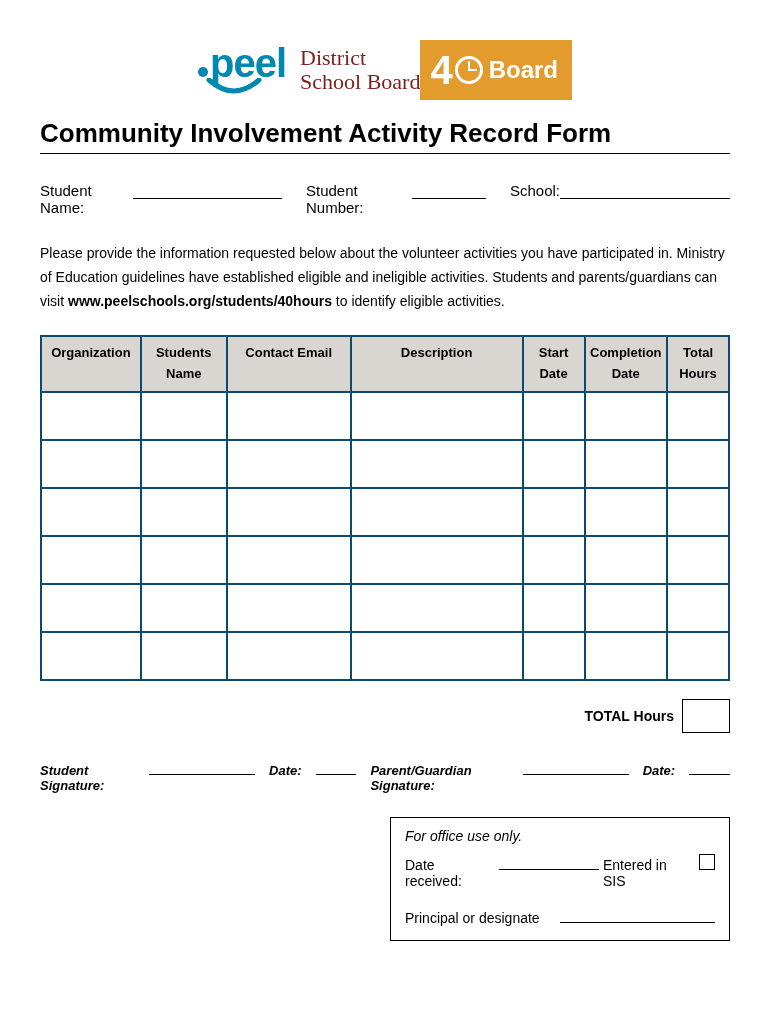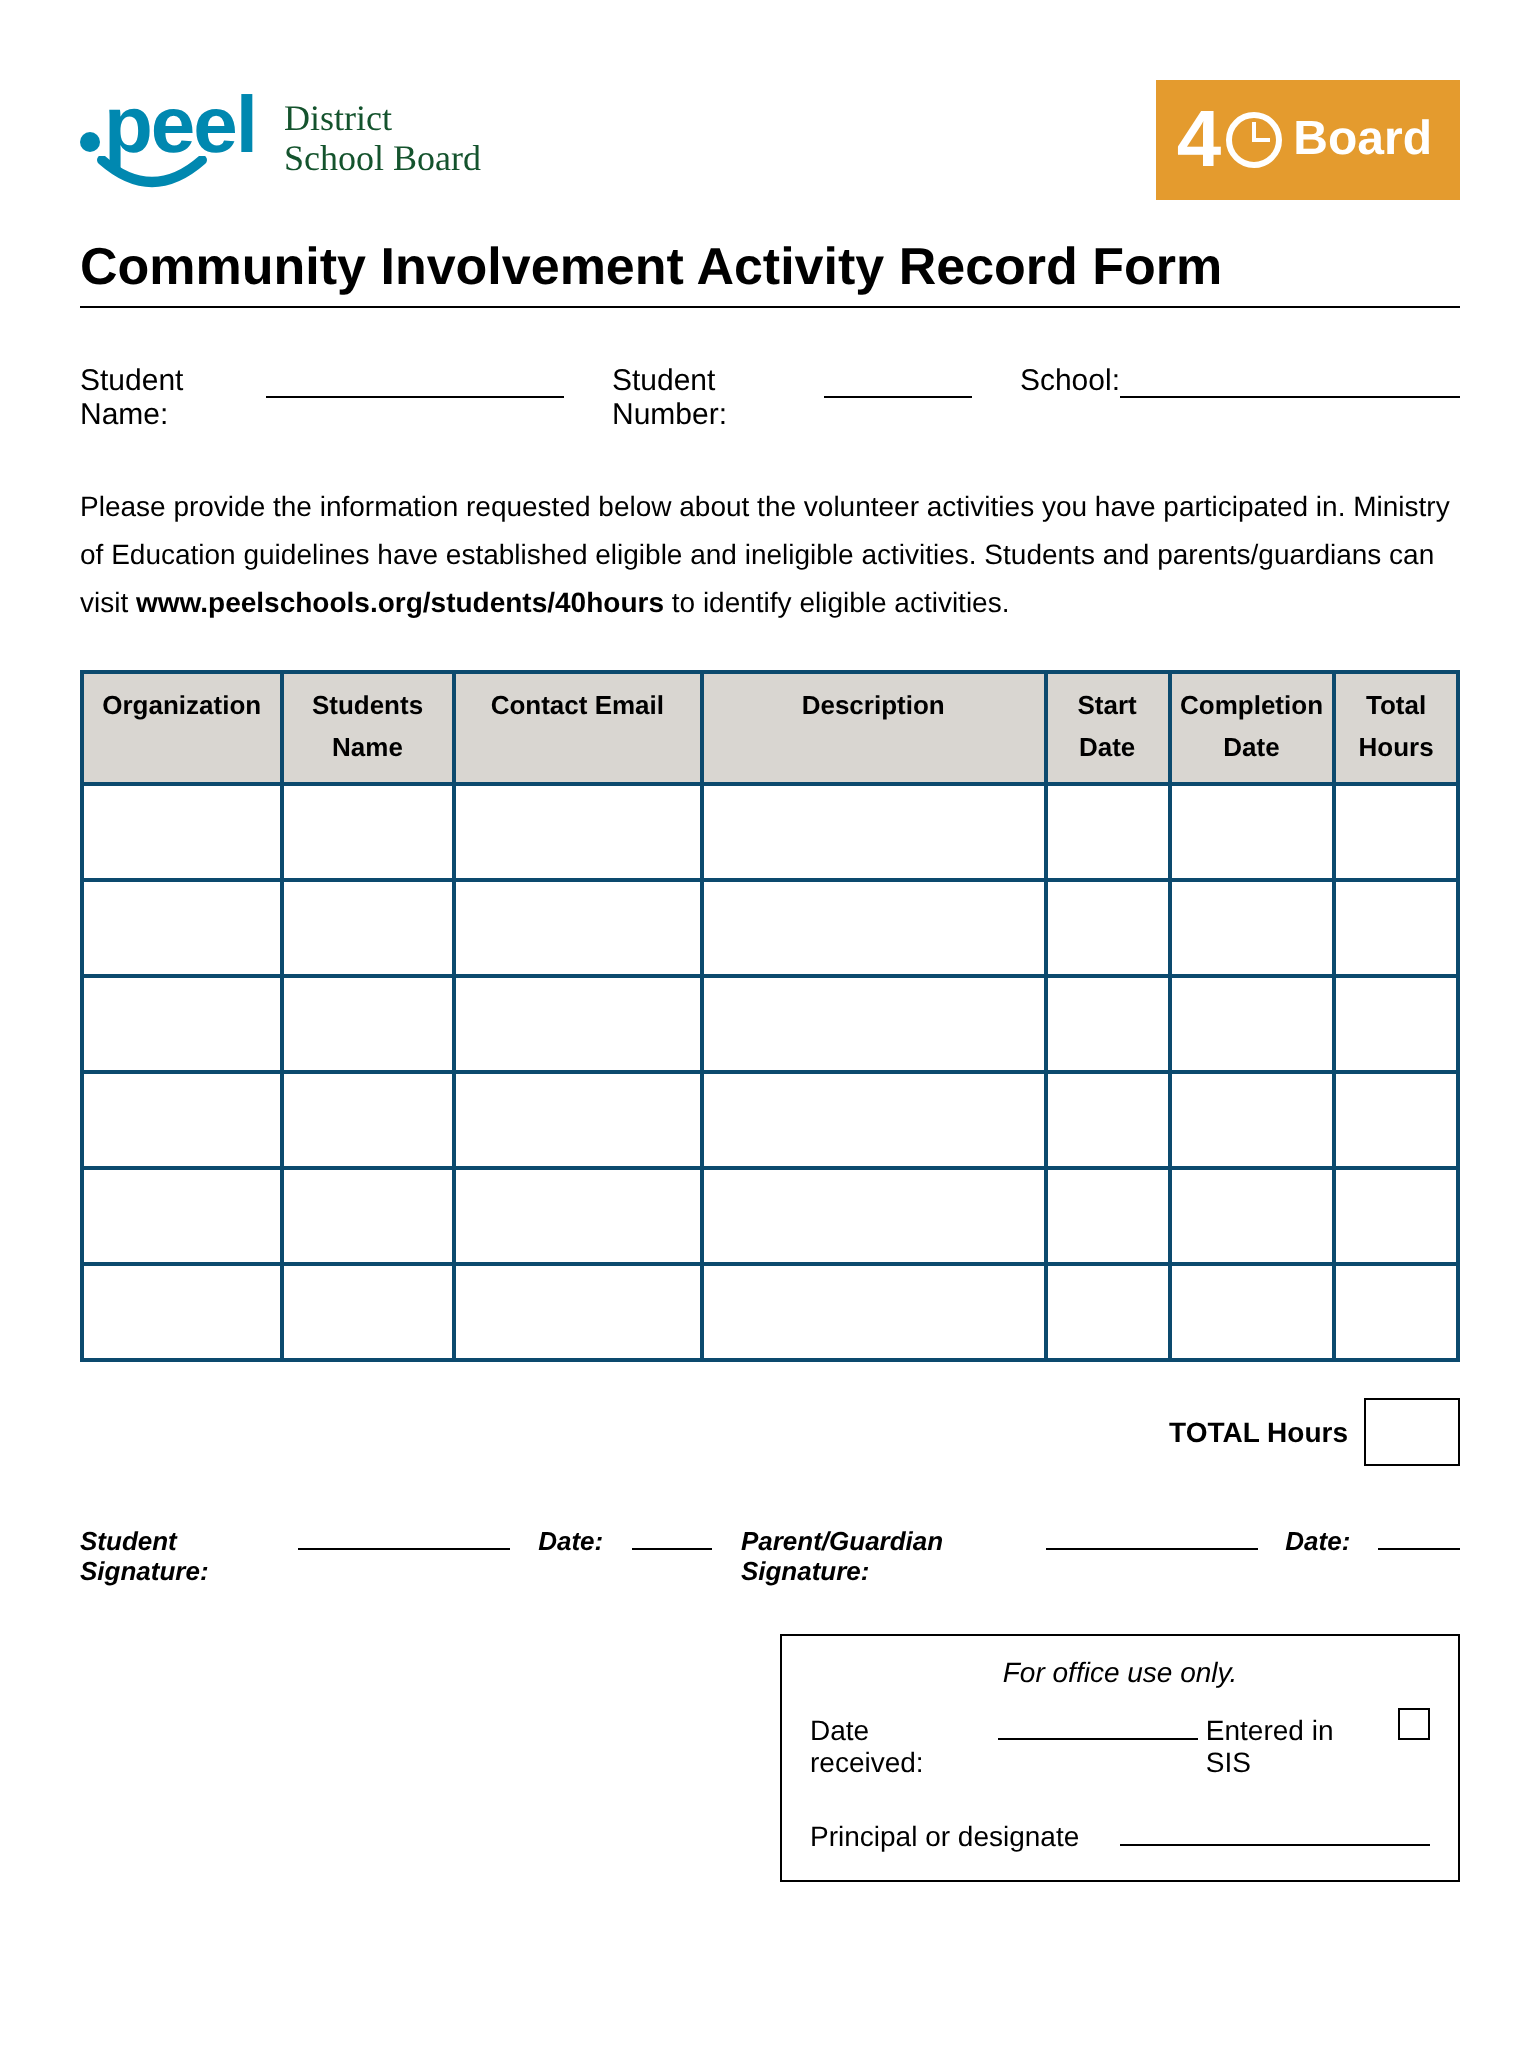--- a/index.html
+++ b/index.html
@@ -7,21 +7,21 @@
     width: 770px;
     height: 1024px;
     background: #fff;
     font-family: Arial, Helvetica, sans-serif;
     color: #000;
     padding: 40px 40px 30px 40px;
     position: relative;
   }
   .header {
     display: flex;
-    justify-content: space-between;
+    justify-content: center;
     align-items: center;
     margin-bottom: 18px;
   }
   .logo-block {
     display: flex;
     align-items: center;
     gap: 8px;
   }
   .peel-logo {
     display: flex;
@@ -43,23 +43,23 @@
     border-radius: 50%;
     margin-right: 2px;
     vertical-align: baseline;
   }
   .smile {
     margin-top: -3px;
     margin-left: 6px;
   }
   .dsb {
     font-family: Georgia, 'Times New Roman', serif;
-    font-size: 18px;
+    font-size: 22px;
     line-height: 1.1;
-    color: #14532d;
+    color: #7f1d1d;
     margin-left: 6px;
   }
   .badge40 {
     background: #e49b2e;
     color: #fff;
     font-weight: 900;
     font-size: 32px;
     padding: 10px 14px 10px 10px;
     display: flex;
     align-items: center;
@@ -171,21 +171,20 @@
     font-style: italic;
   }
   .office-box {
     border: 1px solid #000;
     padding: 10px 14px 14px 14px;
     width: 340px;
     margin-left: auto;
     font-size: 14px;
   }
   .office-title {
-    text-align: center;
     font-style: italic;
     margin-bottom: 10px;
   }
   .office-line1 {
     display: flex;
     align-items: baseline;
     gap: 4px;
     margin-bottom: 18px;
   }
   .checkbox {

